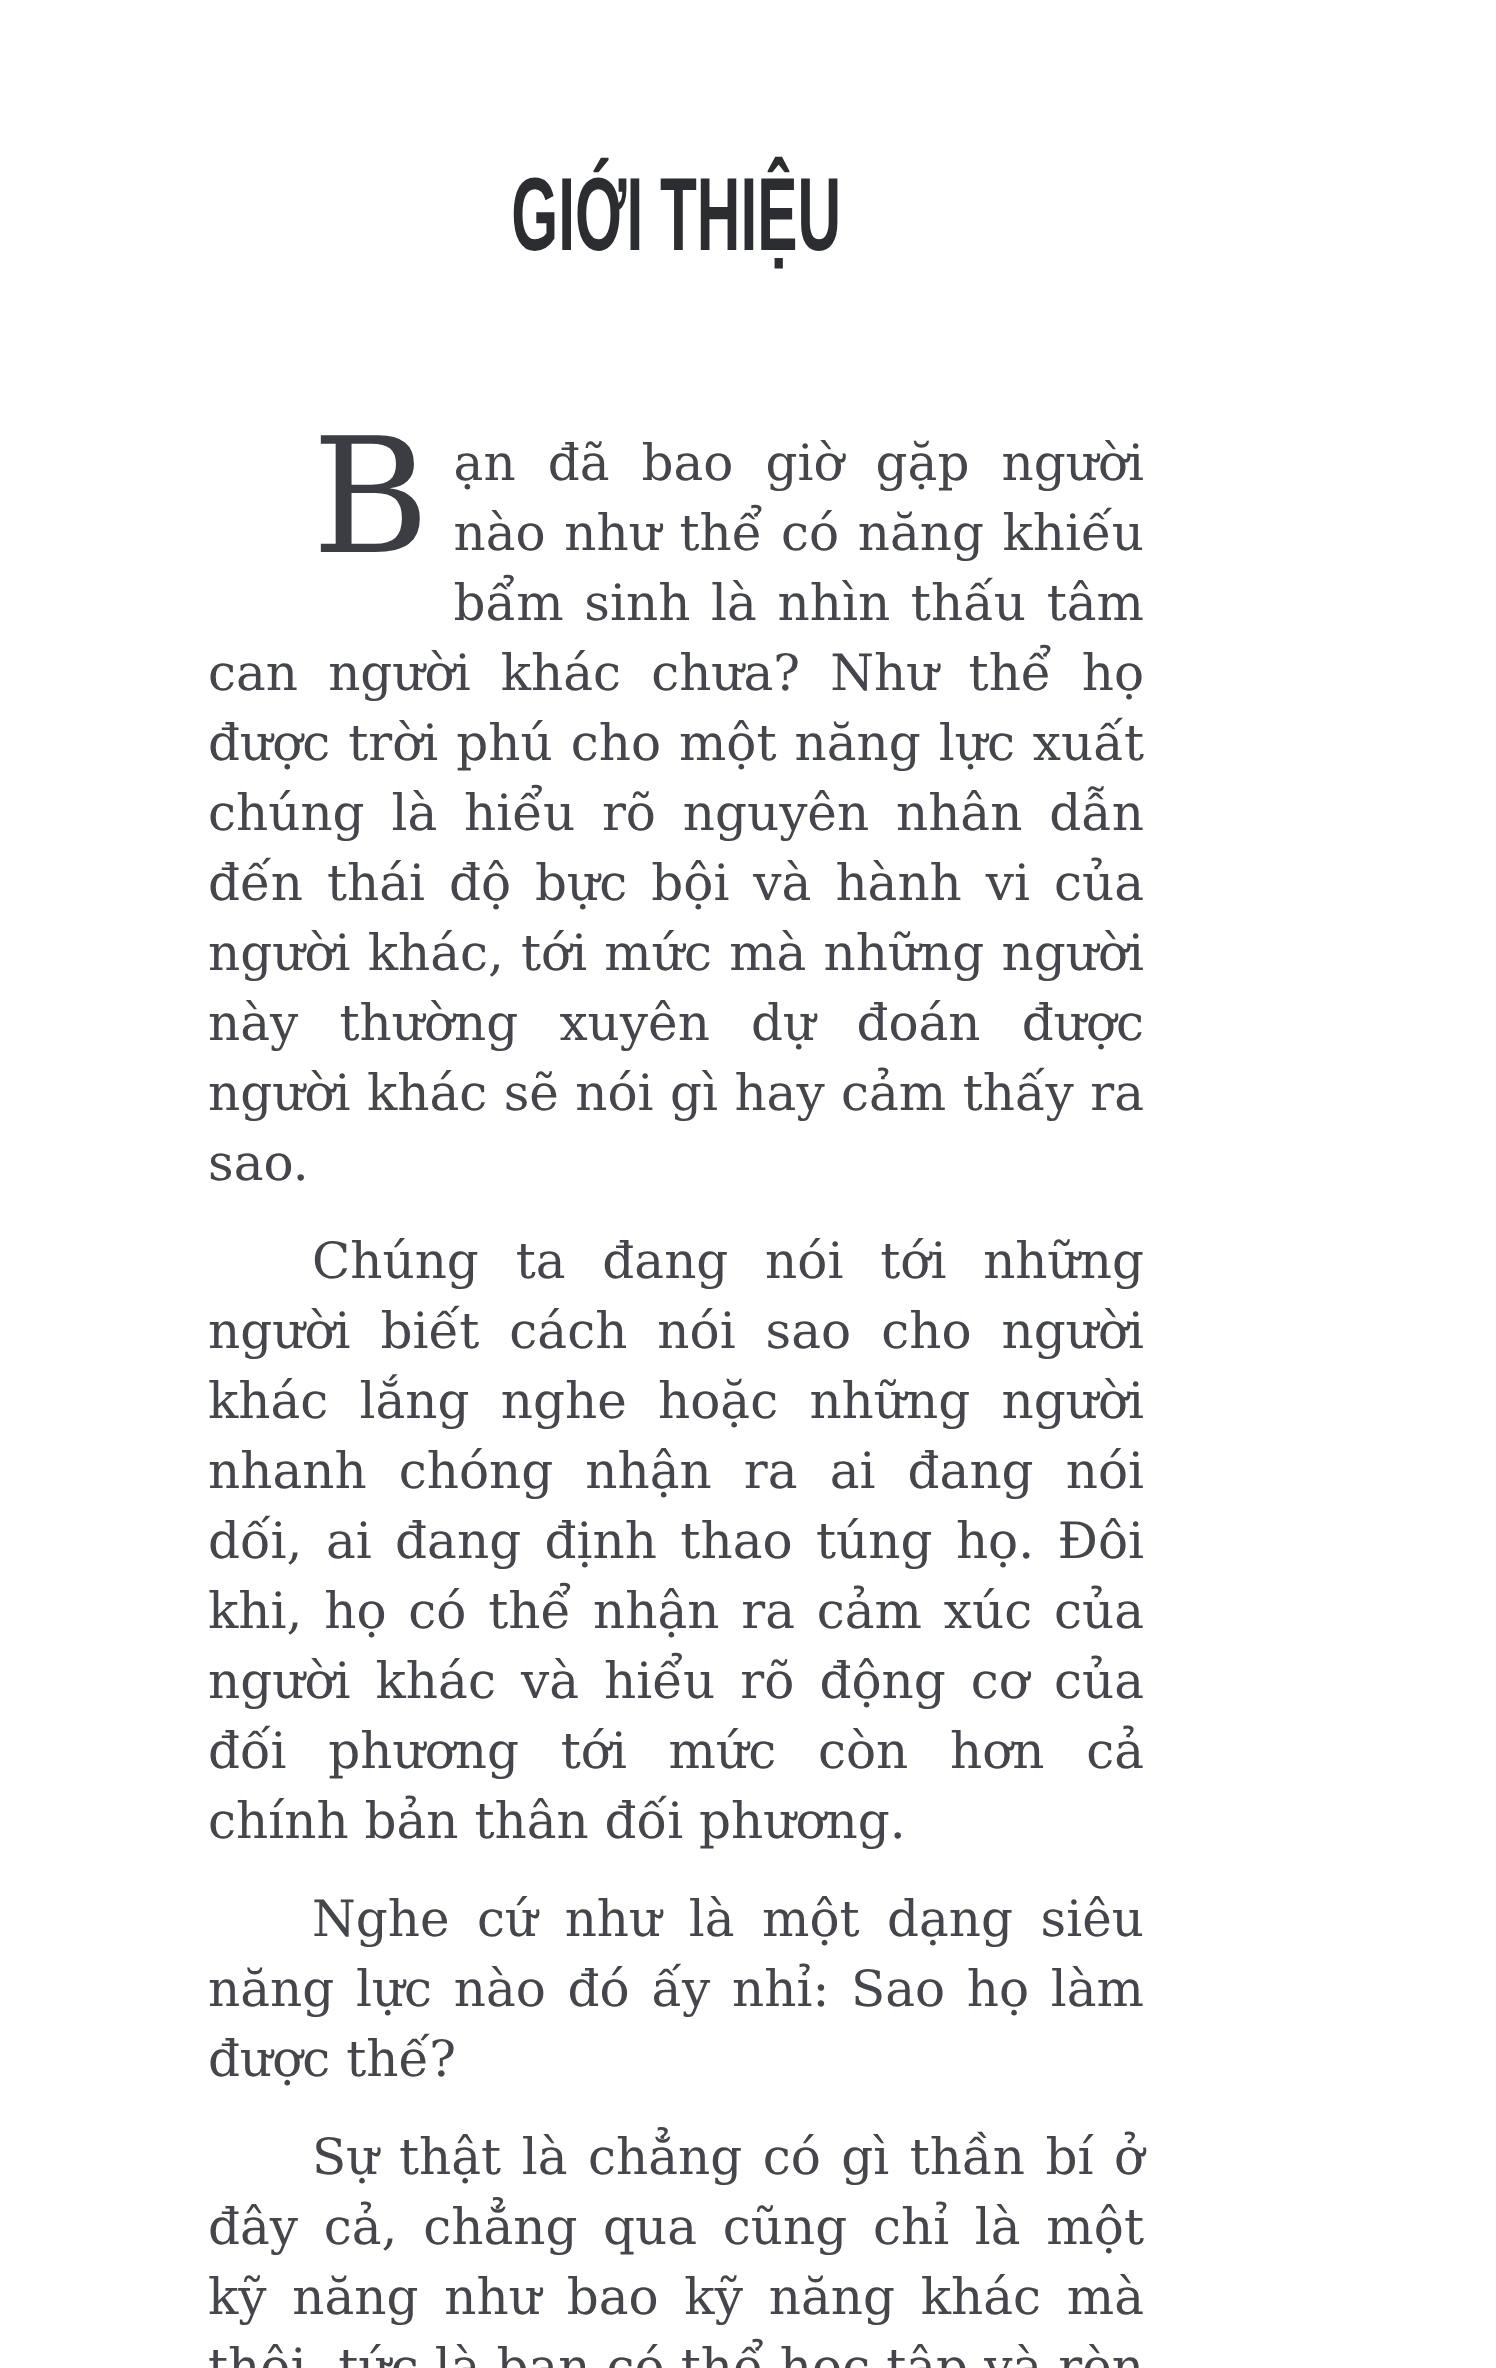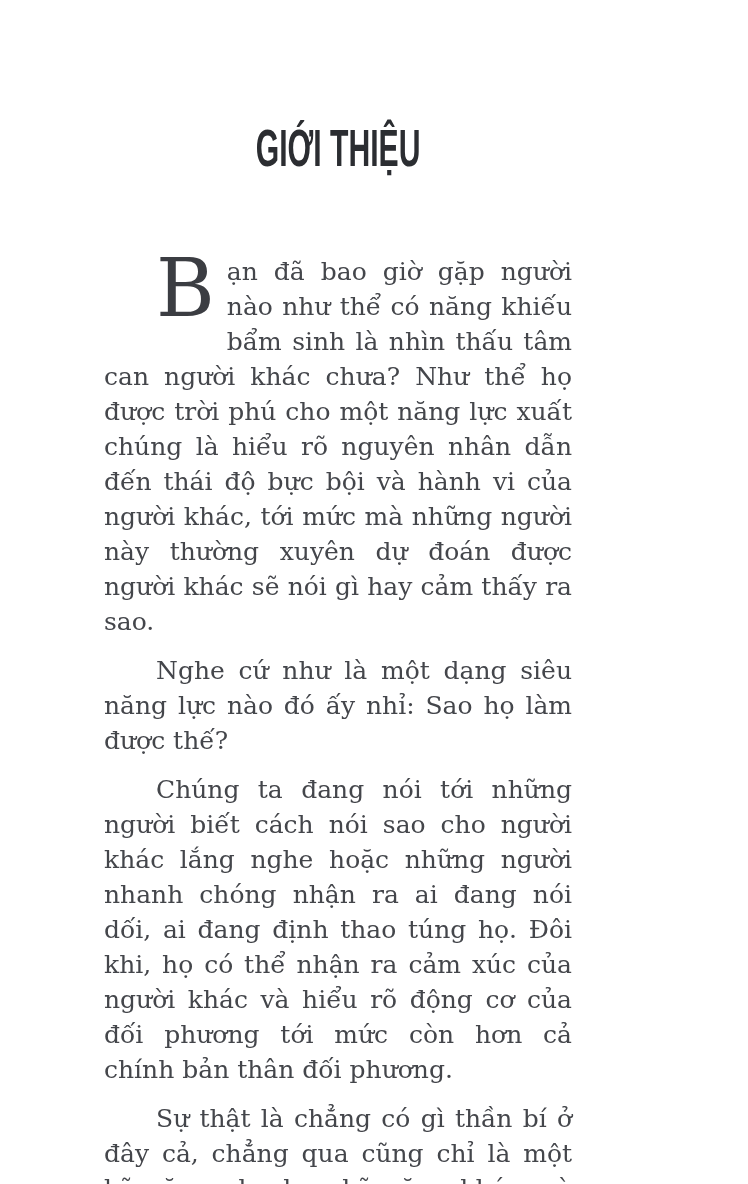--- a/index.html
+++ b/index.html
@@ -9,21 +9,21 @@
   body {
     width: 748px;
     height: 1184px;
     background: #ffffff;
     overflow: hidden;
   }
   .page {
     box-sizing: border-box;
     width: 672px;
     height: 1184px;
-    padding: 120px 100px 0 104px;
+    padding: 80px 100px 0 104px;
   }
   .title-wrap {
     text-align: center;
     margin: 0 0 76px 0;
     height: 58px;
   }
   .title-text {
     display: inline-block;
     font-family: "Liberation Sans", sans-serif;
     font-weight: 700;
@@ -66,17 +66,17 @@
 </style>
 </head>
 <body>
 
 <main class="page">
   <div class="title-wrap">
     <h1 class="title-text" style="margin:0;">GIỚI THIỆU</h1>
   </div>
   <section class="body-text" id="body-text">
       <p class="para has-dropcap"><span class="drop-cap">B</span><span class="">ạn đã bao giờ gặp người nào như thể có năng khiếu bẩm sinh là </span><span class="italic">nhìn thấu tâm can</span><span class=""> người khác chưa? Như thể họ được trời phú cho một năng lực xuất chúng là hiểu rõ nguyên nhân dẫn đến thái độ bực bội và hành vi của người khác, tới mức mà những người này thường xuyên dự đoán được người khác sẽ nói gì hay cảm thấy ra sao.</span></p>
+      <p class="para"><span class="">Chúng ta đang nói tới những người biết cách nói sao cho người khác lắng nghe hoặc những người nhanh chóng nhận ra ai đang nói dối, ai đang định thao túng họ. Đôi khi, họ có thể nhận ra cảm xúc của người khác và hiểu rõ động cơ của đối phương tới mức còn hơn cả chính bản thân đối phương.</span></p>
       <p class="para"><span class="">Nghe cứ như là một dạng siêu năng lực nào đó ấy nhỉ: Sao họ làm được thế?</span></p>
-      <p class="para"><span class="">Chúng ta đang nói tới những người biết cách nói sao cho người khác lắng nghe hoặc những người nhanh chóng nhận ra ai đang nói dối, ai đang định thao túng họ. Đôi khi, họ có thể nhận ra cảm xúc của người khác và hiểu rõ động cơ của đối phương tới mức còn hơn cả chính bản thân đối phương.</span></p>
       <p class="para"><span class="">Sự thật là chẳng có gì thần bí ở đây cả, chẳng qua cũng chỉ là một kỹ năng như bao kỹ năng khác mà thôi, tức là bạn có thể học tập và rèn luyện để làm chủ kỹ năng đó. Mặc dù một số người gọi năng lực này là trí tuệ cảm xúc hay đơn thuần là nhận</span></p>
     </section>
 </main>
 
 </body></html>

